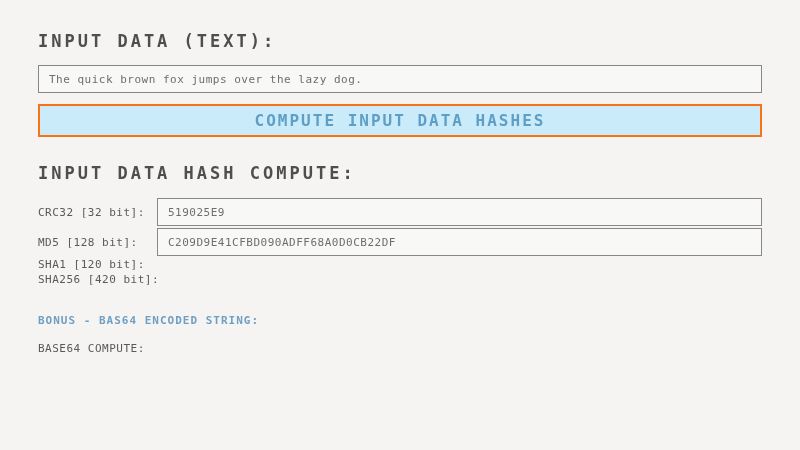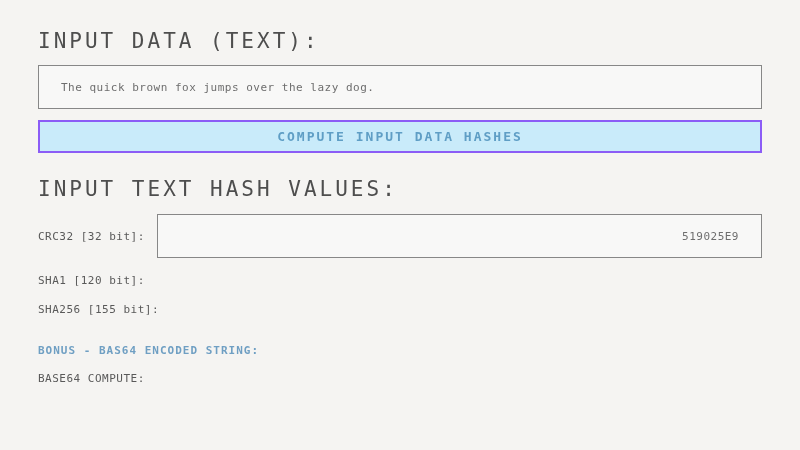--- a/index.html
+++ b/index.html
@@ -10,109 +10,113 @@
     background: #f5f4f2;
     font-family: "DejaVu Sans Mono", monospace;
     overflow: hidden;
   }
   .wrap {
     padding: 33px 38px 0 38px;
     box-sizing: border-box;
     width: 800px;
   }
   .h1 {
-    font-size: 21px;
+    font-size: 17px;
     line-height: 16px;
-    font-weight: normal;
+    font-weight: bold;
     letter-spacing: 3px;
     color: #4e4e4e;
     margin: 0 0 16px 0;
     white-space: nowrap;
   }
   .h1.second {
     margin-top: 28px;
     margin-bottom: 17px;
   }
   .field {
     display: block;
     width: 100%;
     box-sizing: border-box;
-    height: 44px;
+    height: 28px;
     background: #f8f8f7;
     border: 1px solid #878787;
     color: #6e6e6e;
     font-family: "DejaVu Sans Mono", monospace;
     font-size: 11px;
     letter-spacing: 0.5px;
-    padding: 0 22px;
+    padding: 0 10px;
     outline: none;
   }
   .compute-btn {
     display: block;
     width: 100%;
     box-sizing: border-box;
     height: 33px;
     margin-top: 11px;
     background: #c9ebfa;
-    border: 2px solid #8b5cf6;
+    border: 2px solid #f97316;
     color: #5f9ec5;
     font-family: "DejaVu Sans Mono", monospace;
-    font-size: 13px;
+    font-size: 16px;
     font-weight: bold;
     letter-spacing: 2px;
     cursor: pointer;
   }
   .row {
     display: flex;
     align-items: center;
-    margin-bottom: 16px;
+    margin-bottom: 2px;
   }
   .row-label {
     flex: 0 0 119px;
     width: 119px;
     font-size: 11px;
     color: #595959;
     letter-spacing: 0.5px;
     white-space: nowrap;
   }
-  .row .field { flex: 1; text-align: right; }
+  .row .field { flex: 1; }
   .bonus-title {
     margin: 28px 0 15px 0;
     font-size: 11px;
     font-weight: bold;
     letter-spacing: 1px;
     color: #6f9fc3;
     white-space: nowrap;
   }
 </style>
 </head>
 <body>
 
 <div class="wrap">
 
   <div class="h1">INPUT DATA (TEXT):</div>
 
   <input class="field" type="text" value="The quick brown fox jumps over the lazy dog." style="">
 
   <button class="compute-btn">COMPUTE INPUT DATA HASHES</button>
 
-  <div class="h1 second">INPUT TEXT HASH VALUES:</div>
+  <div class="h1 second">INPUT DATA HASH COMPUTE:</div>
 
   <div class="row">
     <div class="row-label">CRC32 [32 bit]:</div>
     <input class="field" type="text" value="519025E9" style="">
   </div>
 
+  <div class="row">
+    <div class="row-label">MD5 [128 bit]:</div>
+    <input class="field" type="text" value="C209D9E41CFBD090ADFF68A0D0CB22DF" style="">
+  </div>
 
   <div class="row">
     <div class="row-label">SHA1 [120 bit]:</div>
   </div>
 
   <div class="row">
-    <div class="row-label">SHA256 [155 bit]:</div>
+    <div class="row-label">SHA256 [420 bit]:</div>
   </div>
 
   <div class="bonus-title">BONUS - BAS64 ENCODED STRING:</div>
 
   <div class="row">
     <div class="row-label">BASE64 COMPUTE:</div>
   </div>
 
 </div>
 

